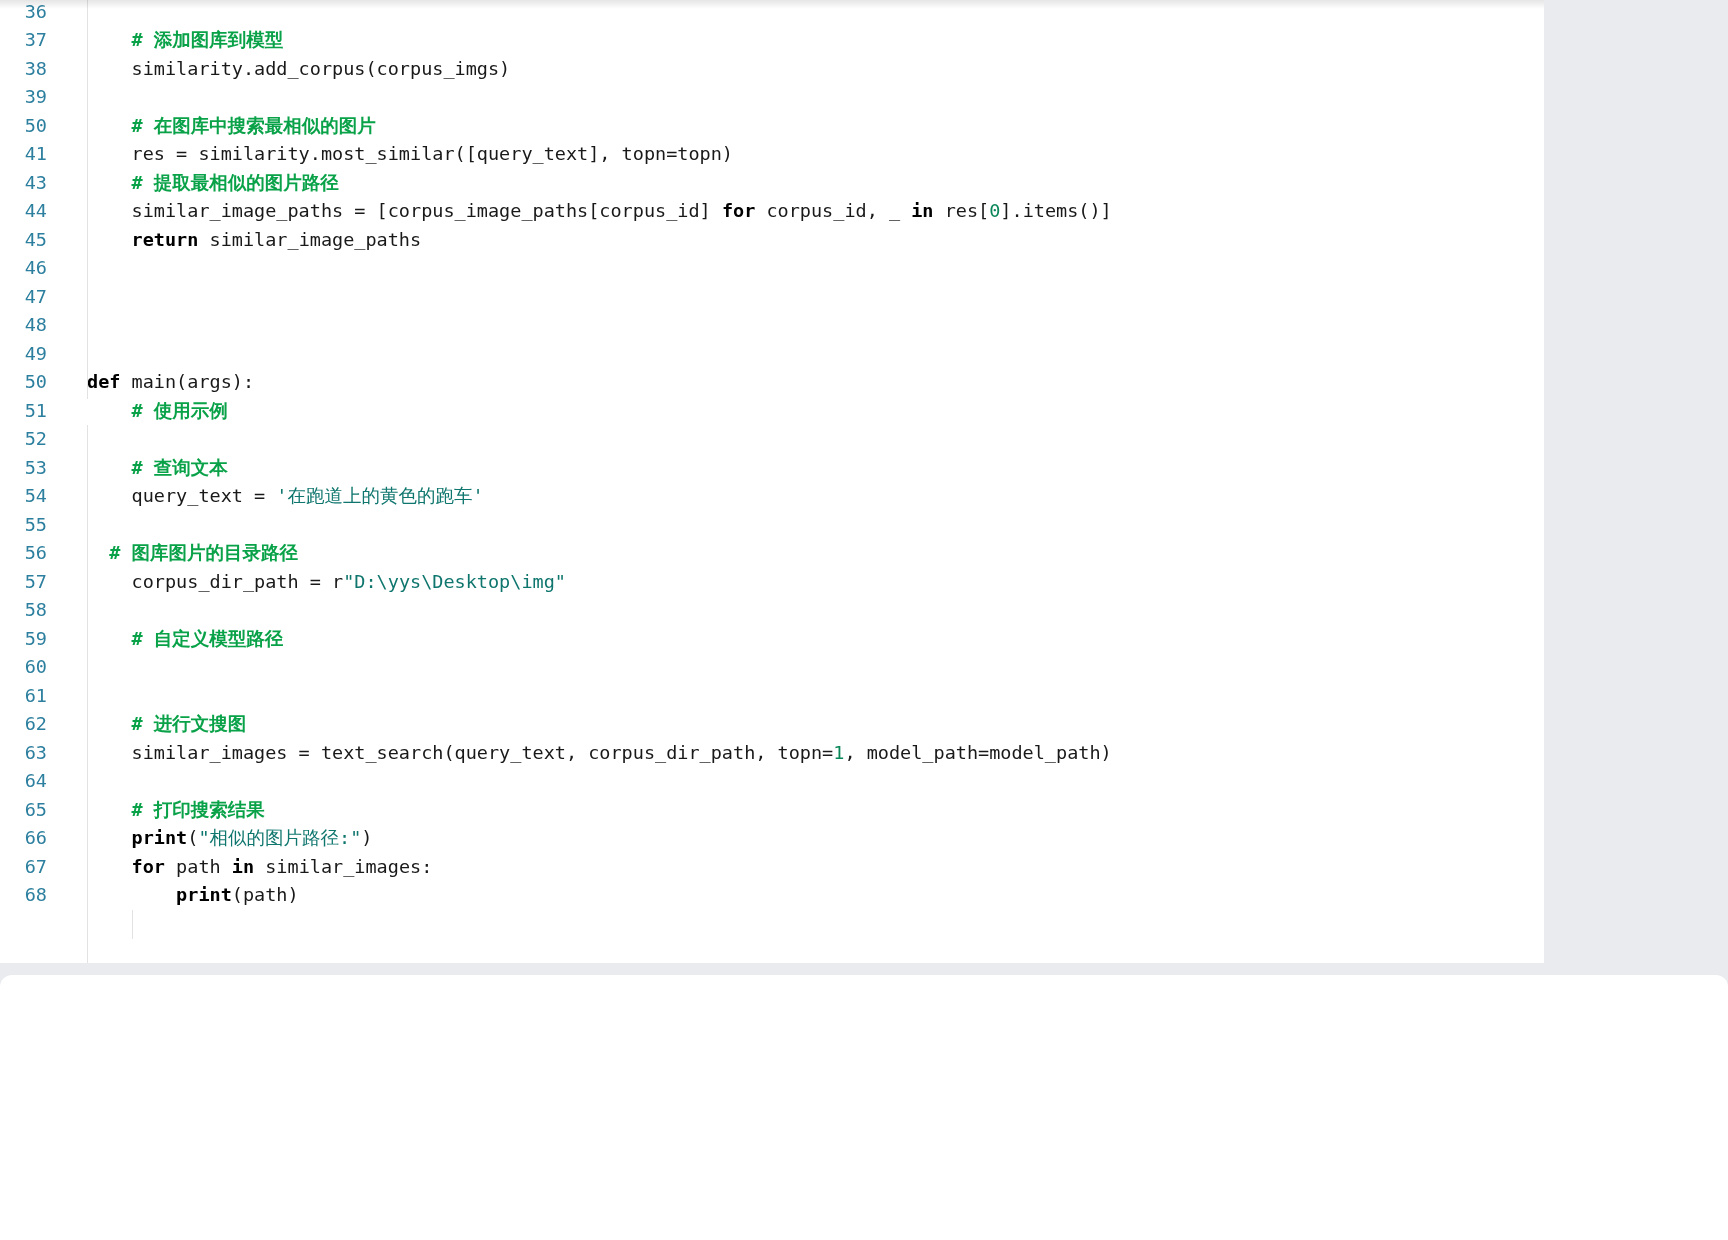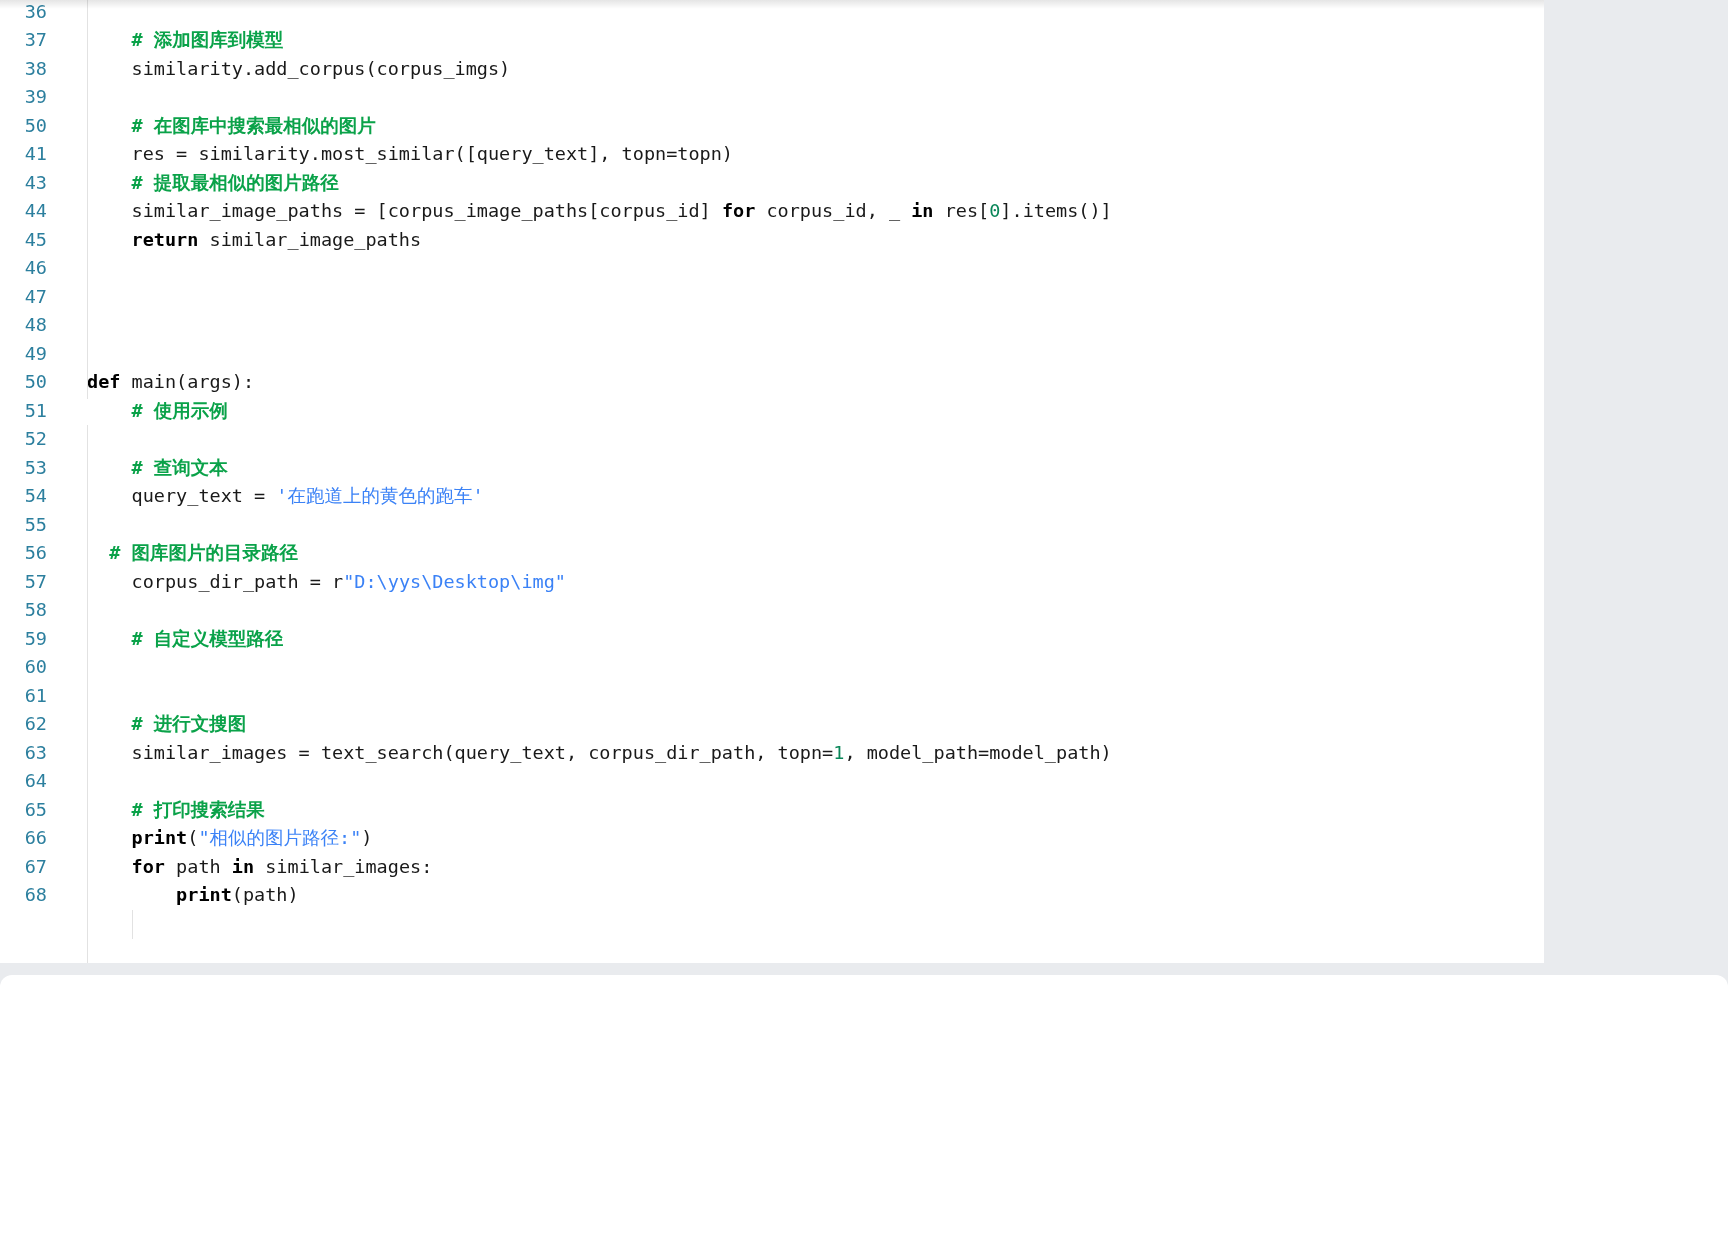--- a/index.html
+++ b/index.html
@@ -27,21 +27,21 @@
   }
   .gutter-num{
     width:47px;flex:0 0 47px;text-align:right;
     color:#2c7f9e;font-size:18.5px;
     font-family:"DejaVu Sans Mono","Liberation Mono",monospace;
     user-select:none;
   }
   .code-text{margin-left:40px;color:#191919;}
   .tok-c{color:#0aa249;font-weight:bold;}
   .tok-k{color:#000000;font-weight:bold;}
-  .tok-s{color:#3b82f6;}
+  .tok-s{color:#0f766e;}
   .tok-n{color:#098658;}
   .tok-d{color:#191919;}
   .indent-guide{position:absolute;width:1px;background:#e2e2e2;}
   
   .minimap{position:absolute;left:1629px;top:0;width:99px;height:295px;overflow:hidden;}
   .mm-bar{position:absolute;height:2.2px;border-radius:1px;}
   .mm-viewport{position:absolute;left:0;top:282px;width:99px;height:6px;}
   
   .log-panel{
     position:absolute;left:0;top:975px;width:1728px;height:265px;

